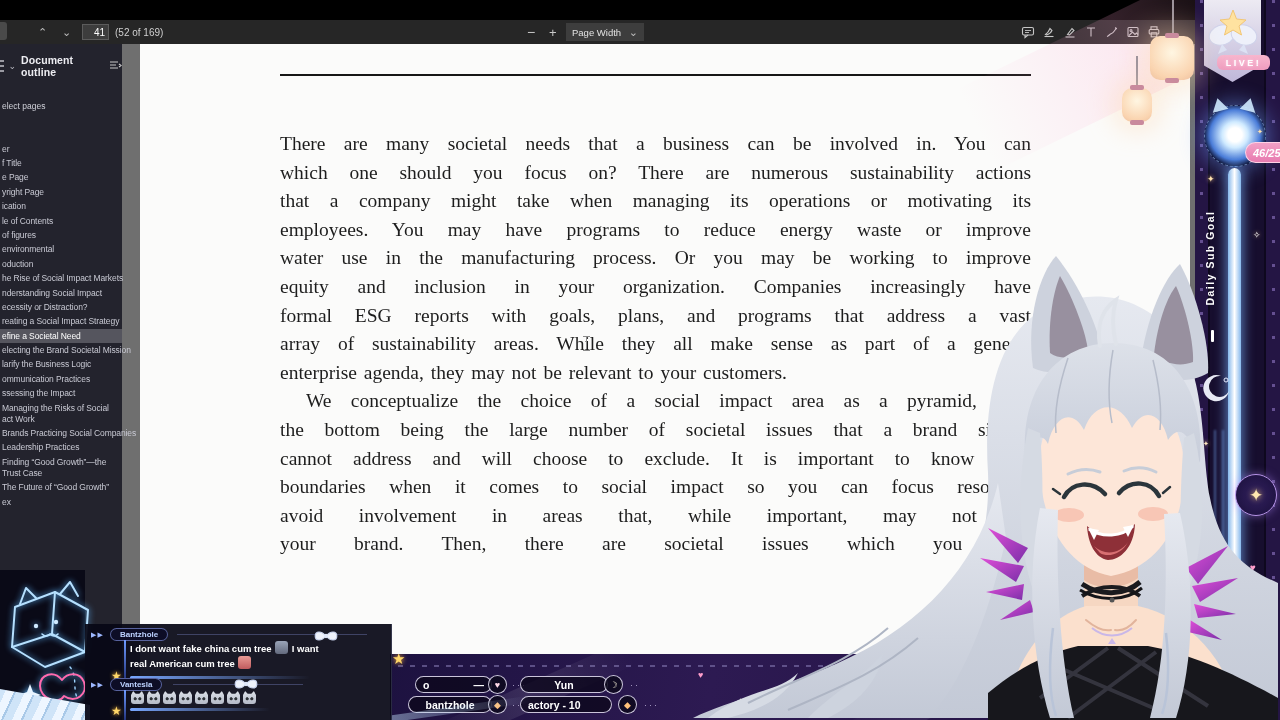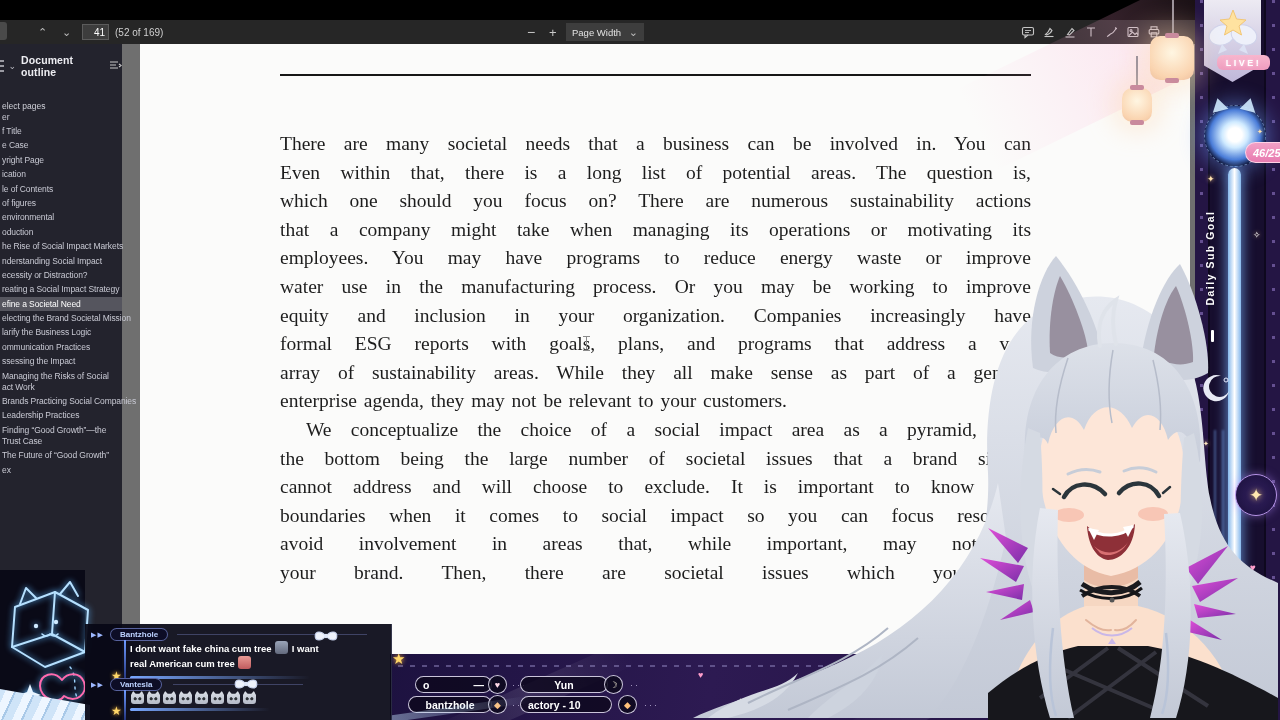--- a/index.html
+++ b/index.html
@@ -23,21 +23,21 @@
   #tb-left-sliver { left:0; top:22px; width:7px; height:18px; background:#4a4a4a; border-radius:0 3px 3px 0; z-index:6; }
 
   
   #sidebar { left:0; top:44px; width:122px; height:676px; background:#23232d; z-index:5; }
   #outline-header { position:absolute; left:0; top:13px; width:122px; height:18px; display:flex; align-items:center; }
   #grip-partial { width:5px; height:12px; margin-right:4px; background:repeating-linear-gradient(180deg,#9a9aa2 0 2px,transparent 2px 5px); }
   #outline-chevron { color:#b9b9c2; font-size:9px; margin-right:5px; }
   #outline-title { color:#ededf2; font-size:10.5px; font-weight:600; letter-spacing:.1px; }
   #outline-filter { margin-left:7px; }
   #select-pages { position:absolute; left:2px; top:57px; color:#d0d1d9; font-size:8.5px; }
-  #outline-list { position:absolute; left:0; top:66px; width:122px; }
+  #outline-list { position:absolute; left:0; top:98px; width:122px; }
   .outline-item { color:#c9cad4; font-size:8.5px; line-height:11px; padding:1.6px 0 1.8px 2px; white-space:nowrap; letter-spacing:-.1px; cursor:pointer; }
   .outline-item.wrap { white-space:normal; width:120px; }
   .outline-item.selected { background:#55555e; color:#fff; }
 
   
   #page { left:140px; top:44px; width:1050px; height:676px; background:#fbfbfa; z-index:5; }
   #page-rule { position:absolute; left:140px; top:30px; width:751px; height:2px; background:#161616; }
   #doc-text { position:absolute; left:140px; top:86px; width:751px; font-family:"Liberation Serif","DejaVu Serif",serif; font-size:19.5px; color:#1d1d1d; }
   .doc-line { text-align:justify; text-align-last:justify; line-height:28.6px; word-spacing:2px; white-space:normal; height:28.6px; overflow:visible; }
   .doc-line.last { text-align-last:left; }
@@ -190,21 +190,21 @@
       <span id="outline-chevron">⌄</span>
       <span id="outline-title">Document outline</span>
       <span id="outline-filter"><svg width="13" height="12" viewBox="0 0 13 12" stroke="#c8c8c8" fill="none" stroke-width="1.2">
             <path d="M1 3 h8 M1 6 h6 M1 9 h8 M10 5 l2 1.5 -2 1.5"></path>
           </svg></span>
     </div>
     <div id="select-pages">elect pages</div>
     <div id="outline-list">
         <div class="outline-item">er</div>
         <div class="outline-item">f Title</div>
-        <div class="outline-item">e Case</div>
+        <div class="outline-item">e Page</div>
         <div class="outline-item">yright Page</div>
         <div class="outline-item">ication</div>
         <div class="outline-item">le of Contents</div>
         <div class="outline-item">of figures</div>
         <div class="outline-item">environmental</div>
         <div class="outline-item">oduction</div>
         <div class="outline-item">he Rise of Social Impact Markets</div>
         <div class="outline-item">nderstanding Social Impact</div>
         <div class="outline-item">ecessity or Distraction?</div>
         <div class="outline-item">reating a Social Impact Strategy</div>
@@ -220,21 +220,20 @@
         <div class="outline-item">The Future of “Good Growth”</div>
         <div class="outline-item">ex</div>
       </div>
   </div>
 
   <div class="abs" id="page">
     <div id="page-rule"></div>
     <div id="doc-text">
       <div id="para1">
           <div class="doc-line">There are many societal needs that a business can be involved in. You can</div>
-          <div class="doc-line">Even within that, there is a long list of potential areas. The question is,</div>
           <div class="doc-line">which one should you focus on? There are numerous sustainability actions</div>
           <div class="doc-line">that a company might take when managing its operations or motivating its</div>
           <div class="doc-line">employees. You may have programs to reduce energy waste or improve</div>
           <div class="doc-line">water use in the manufacturing process. Or you may be working to improve</div>
           <div class="doc-line">equity and inclusion in your organization. Companies increasingly have</div>
           <div class="doc-line">formal ESG reports with goals, plans, and programs that address a vast</div>
           <div class="doc-line">array of sustainability areas. While they all make sense as part of a general</div>
           <div class="doc-line last">enterprise agenda, they may not be relevant to your customers.</div>
         </div>
       <div id="para2">

